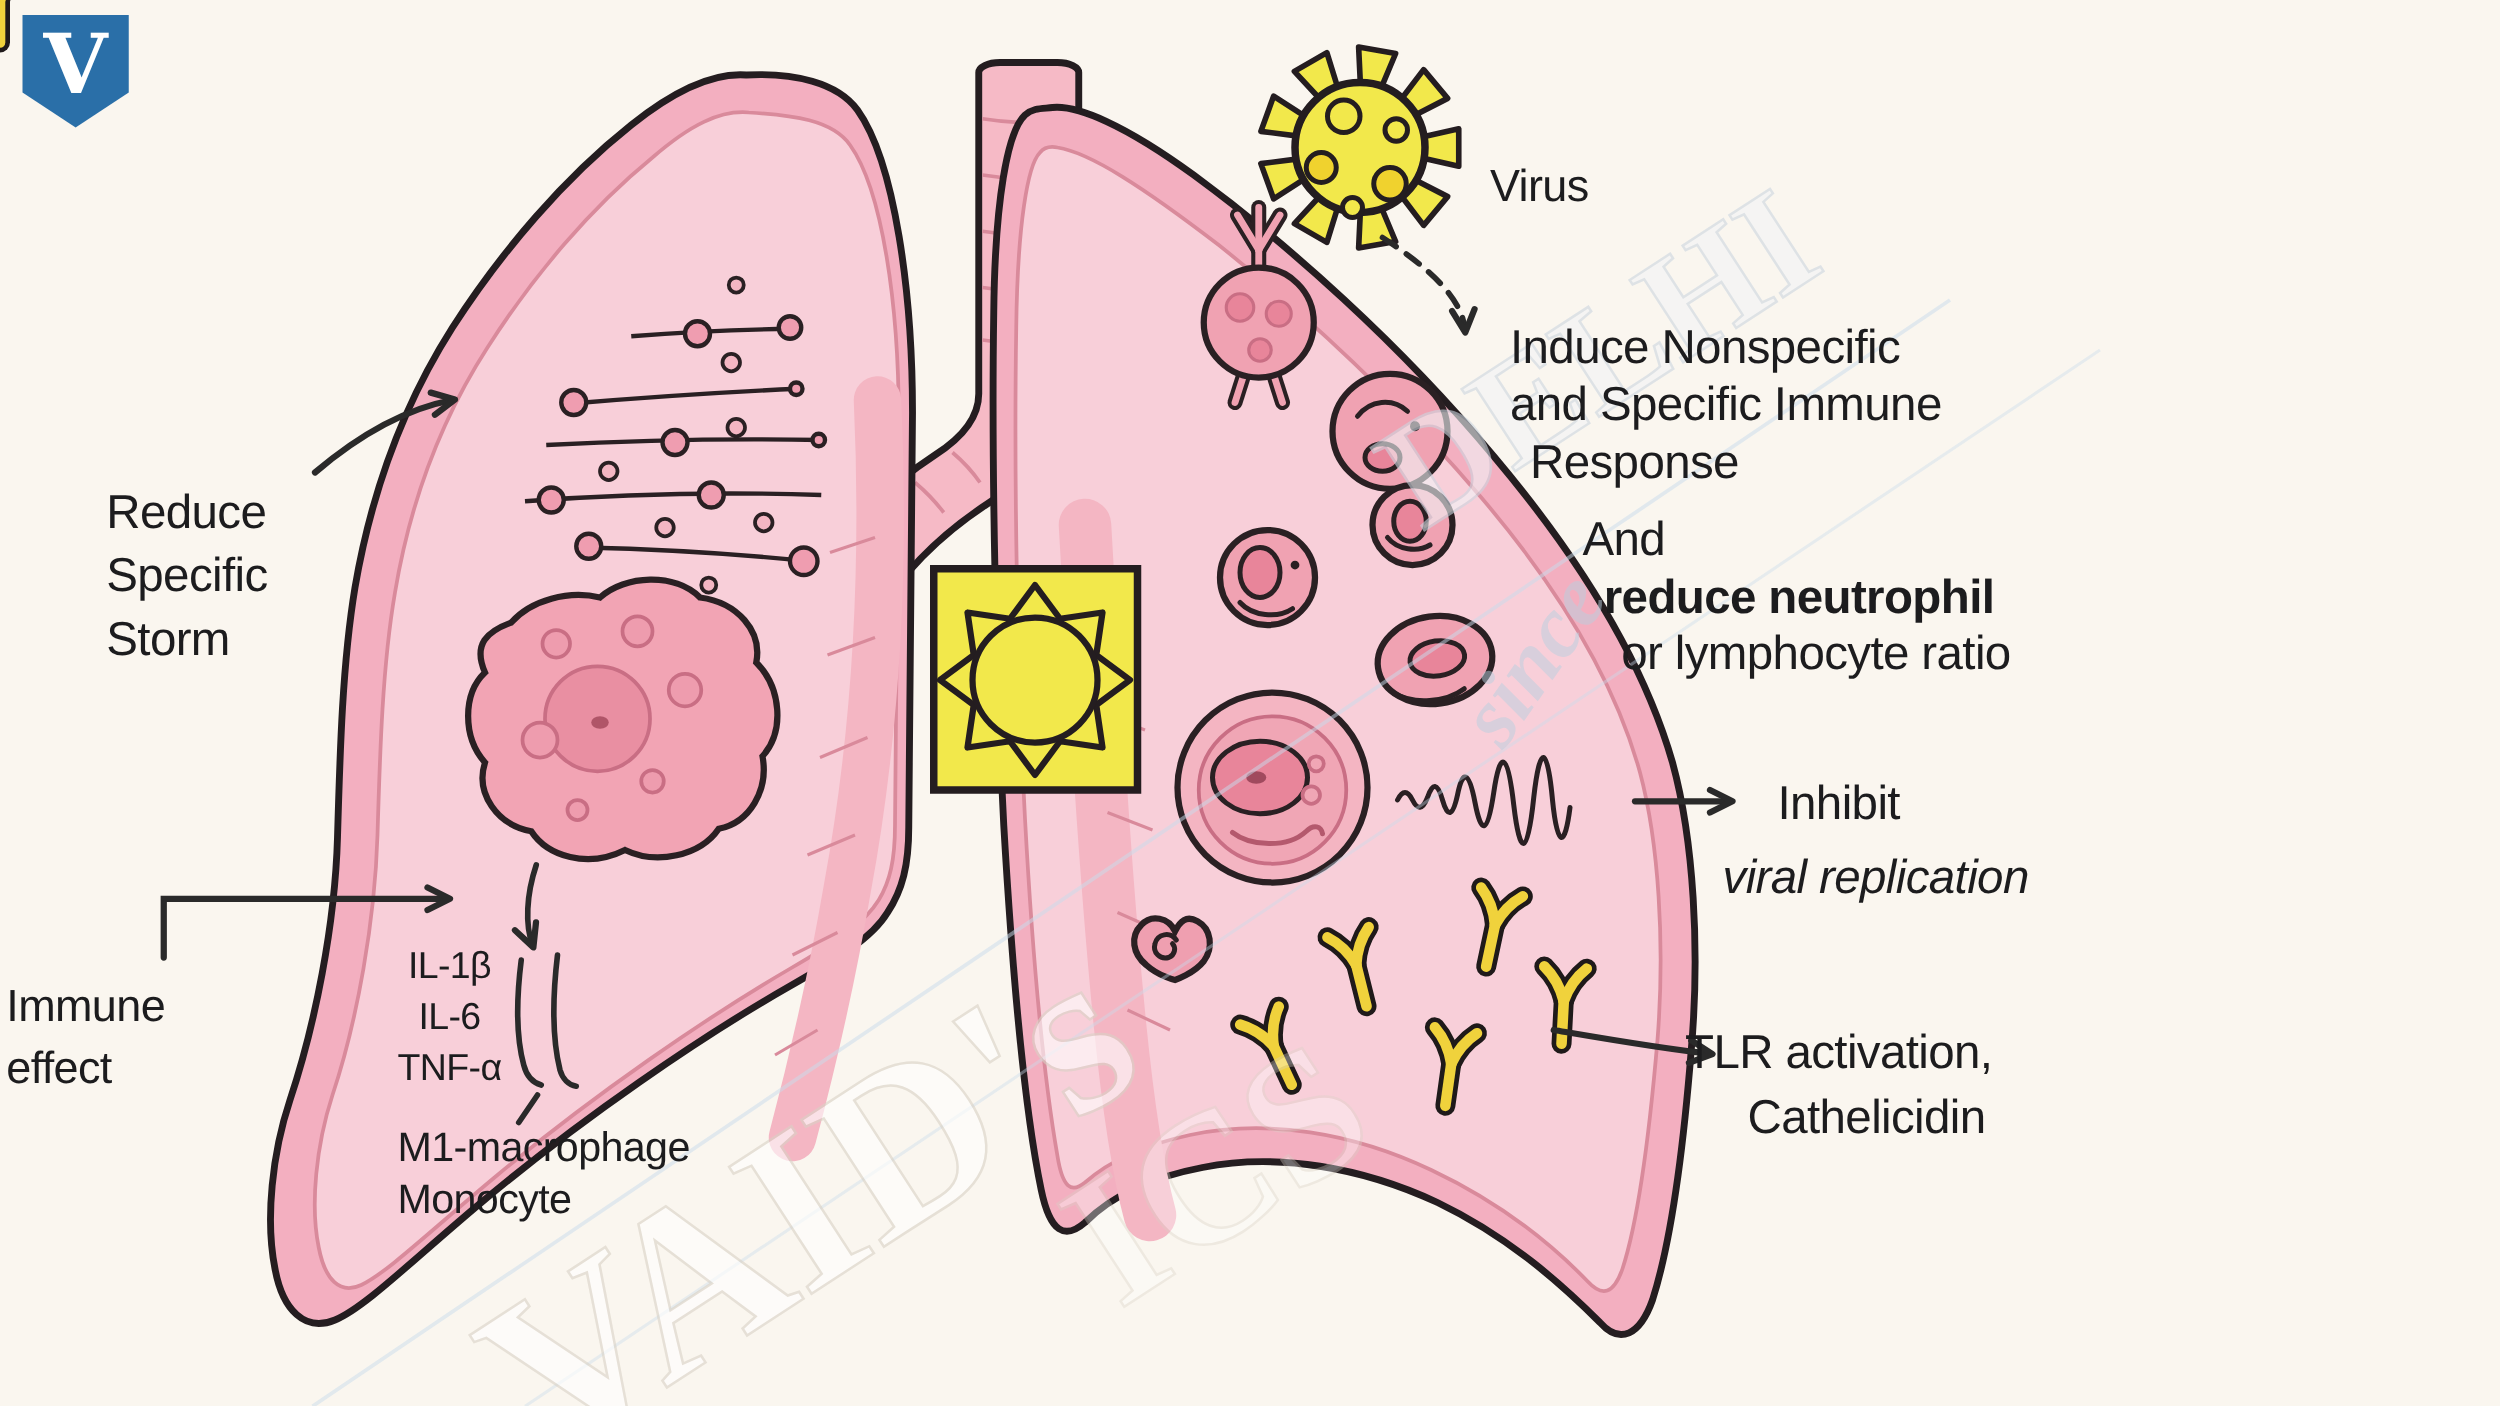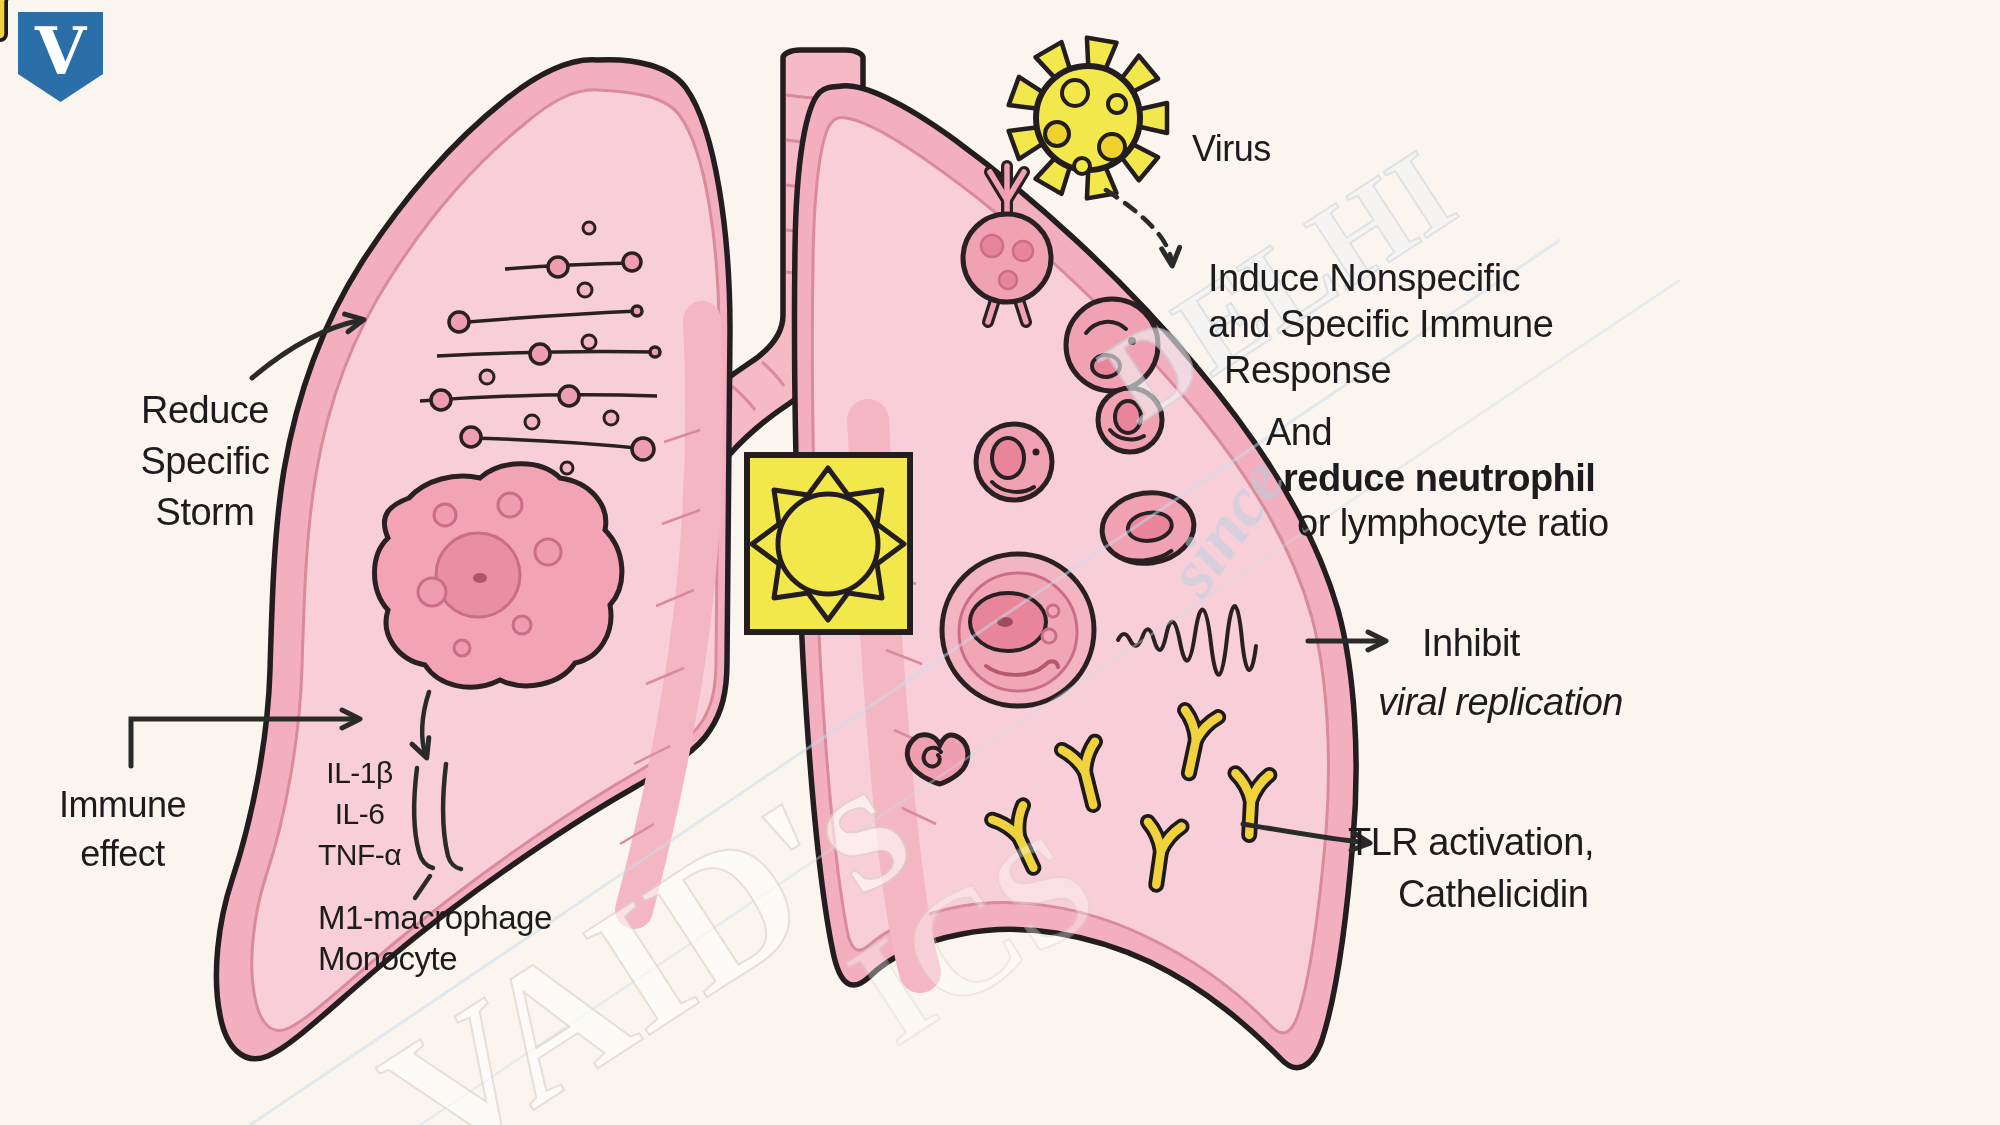--- a/index.html
+++ b/index.html
@@ -4,21 +4,21 @@
 <style>
   html,body{margin:0;padding:0;background:#e8e8e8;}
   .stage{
     position:relative;width:2000px;height:1125px;overflow:hidden;
     background:#faf6ef;
     font-family:"Liberation Sans", sans-serif;
     color:#1c1c1e;
   }
   .art{position:absolute;left:0;top:0;width:2000px;height:1125px;}
   .lbl{position:absolute;color:#1c1c1e;letter-spacing:-0.5px;line-height:1.2;white-space:nowrap;}
-  .center{text-align:center;}
+  .center{text-align:left;}
   .logo{position:absolute;left:16px;top:8px;}
 </style>
 </head>
 <body>
 
 <div class="stage">
 
 <svg class="art" viewBox="0 0 2000 1125">
   <defs>
     <marker id="arrow" markerUnits="userSpaceOnUse" markerWidth="30" markerHeight="30" refX="19" refY="12" orient="auto">

